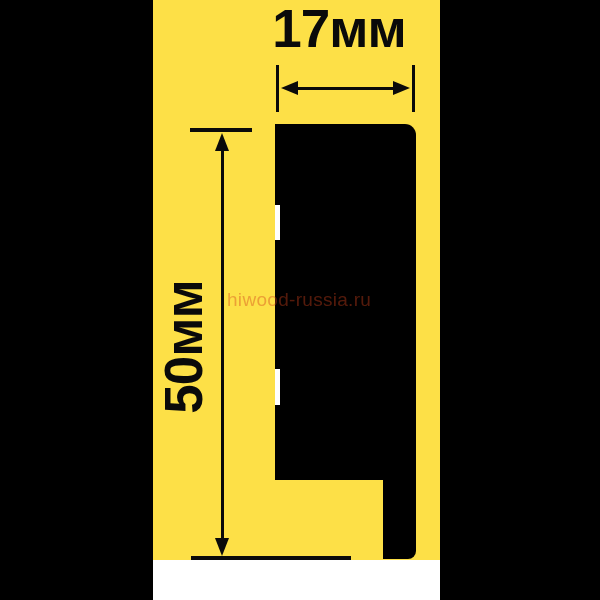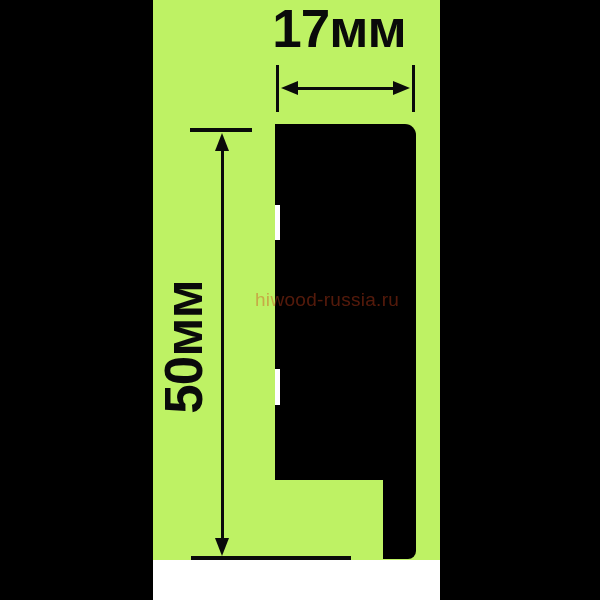--- a/index.html
+++ b/index.html
@@ -8,21 +8,21 @@
     width: 600px;
     height: 600px;
     background: #ffffff;
     overflow: hidden;
     font-family: "Liberation Sans", sans-serif;
   }
   #stage {
     position: relative;
     width: 600px;
     height: 560px;
-    background: #bef264;
+    background: #fde047;
   }
   .abs { position: absolute; }
 
   
   .band { top: 0; height: 600px; background: #000000; }
   #band-left  { left: 0; width: 153px; }
   #band-right { left: 440px; width: 160px; }
 
   
   .profile-part { background: #000000; }
@@ -74,21 +74,20 @@
   }
 
   
   #watermark {
     left: 227px; top: 289px;
     font-size: 19px;
     letter-spacing: 0.3px;
     color: rgba(209, 64, 27, 0.40);
     white-space: nowrap;
     z-index: 5;
-    margin-left: 28px;
   }
 </style>
 </head>
 <body>
 
 <div id="stage">
 
   <div class="abs band" id="band-left"></div>
   <div class="abs band" id="band-right"></div>
 

